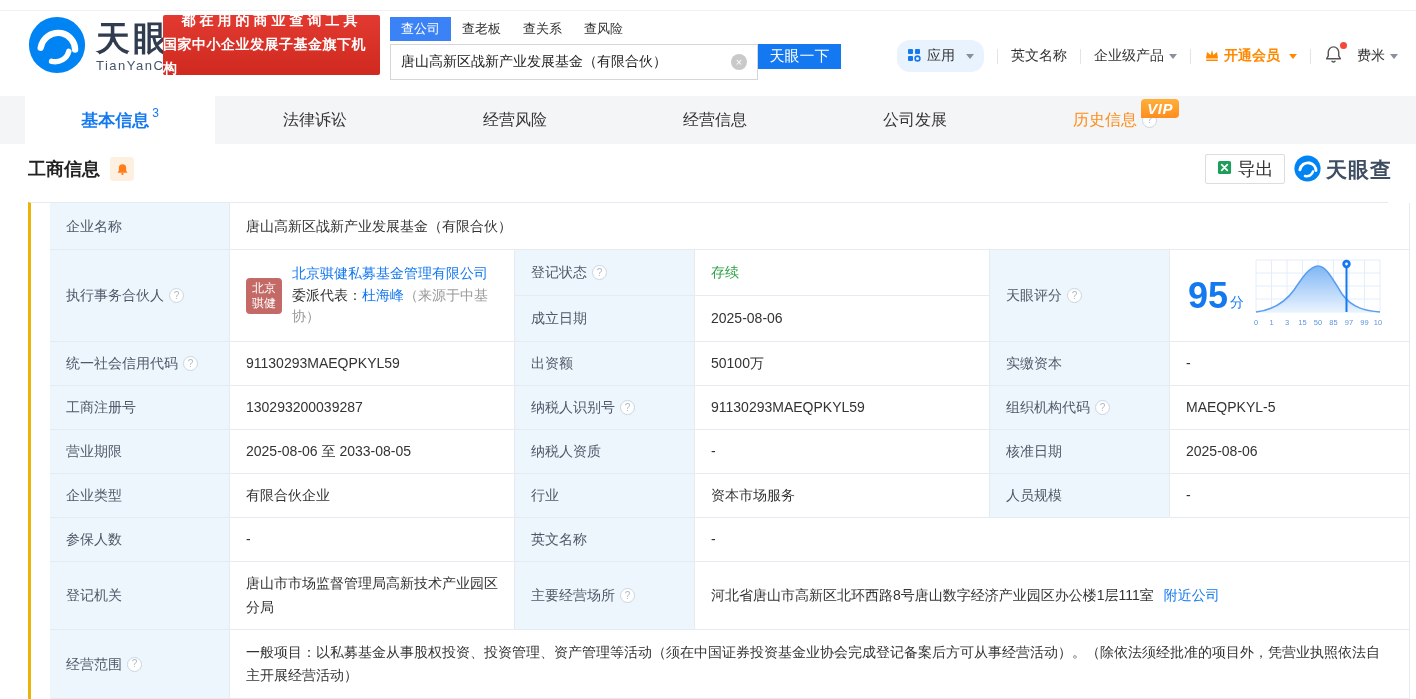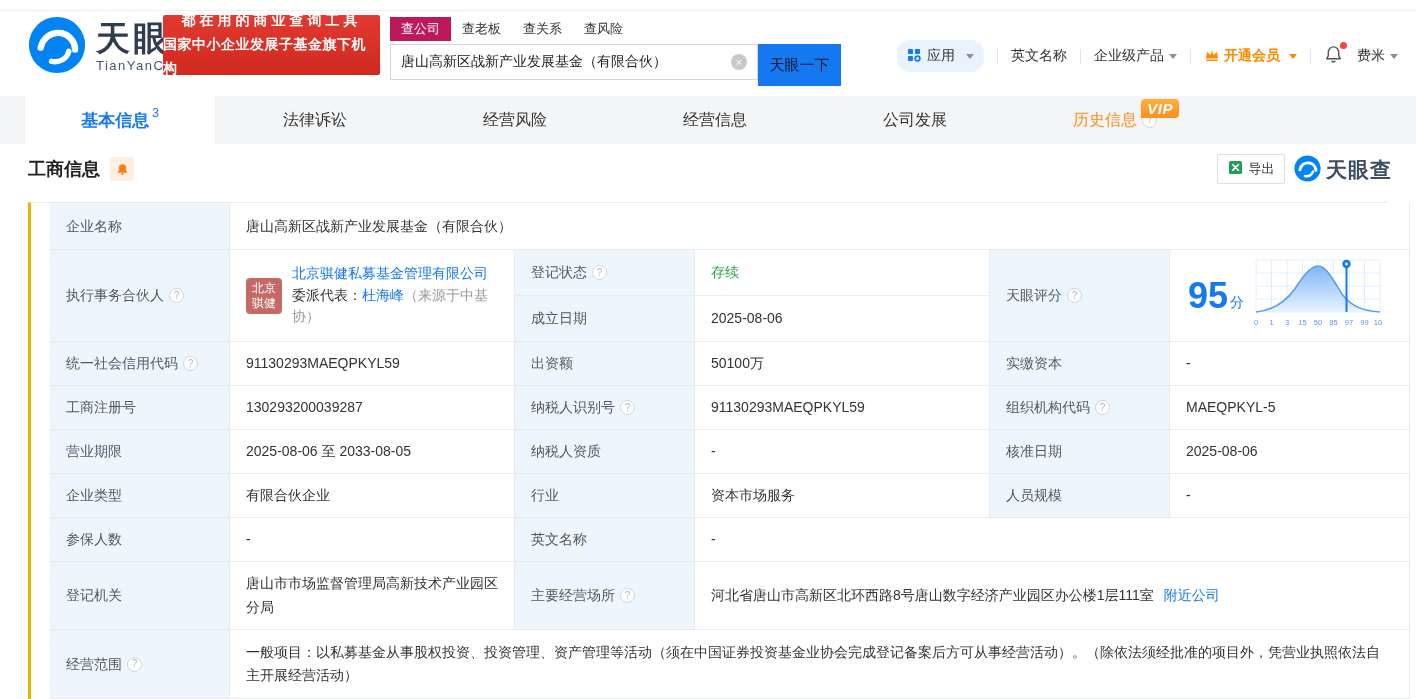--- a/index.html
+++ b/index.html
@@ -23,30 +23,30 @@
   .banner { position:absolute; left:163px; top:15px; width:217px; height:60px;
     background:linear-gradient(#e23a31,#cf2920); color:#fff; border-radius:2px;
     display:flex; flex-direction:column; align-items:center; justify-content:center;
     font-weight:bold; font-size:14px; line-height:1.7; }
   .banner .l1 { letter-spacing:4px; }
   .banner .l2 { letter-spacing:0.5px; }
 
   .search-block { position:absolute; left:390px; top:17px; }
   .search-tabs { display:flex; font-size:13px; }
   .search-tab { padding:3px 11px; color:#333; cursor:pointer; }
-  .search-tab.active { background:#be185d; color:#fff; }
+  .search-tab.active { background:#3b82f6; color:#fff; }
   .search-row { display:flex; margin-top:3px; }
   .search-input-wrap { width:368px; height:36px; border:1px solid #d6d6d6; background:#fff;
     display:flex; align-items:center; padding:0 10px; }
   .search-input-wrap input { flex:1; border:none; outline:none; font-size:14px; color:#222;
     font-family:inherit; background:transparent; }
   .clear-icon { width:16px; height:16px; border-radius:50%; background:#c9c9c9; color:#fff;
     display:flex; align-items:center; justify-content:center; font-size:11px; cursor:pointer; flex:0 0 auto; }
   .clear-icon::before { content:"×"; line-height:1; }
-  .search-btn { width:83px; height:42px; background:#1478f0; color:#0f172a; font-size:15px;
+  .search-btn { width:83px; height:25px; background:#1478f0; color:#ffffff; font-size:15px;
     display:flex; align-items:center; justify-content:center; cursor:pointer; border:none; }
 
   .top-menu { position:absolute; right:18px; top:40px; display:flex; align-items:center; font-size:14px; }
   .menu-sep { width:1px; height:15px; background:#e3e3e3; margin:0 13px; }
   .apps-btn { background:#e9f3fe; border-radius:13px; padding:7px 10px; display:flex; align-items:center; gap:6px; cursor:pointer; }
   .caret { width:0; height:0; border-left:4px solid transparent; border-right:4px solid transparent;
     border-top:5px solid #8a9099; margin-left:5px; display:inline-block; }
   .caret.orange { border-top-color:#ff8a00; }
   .menu-item { color:#333; cursor:pointer; display:flex; align-items:center; }
   .vip-link { color:#ff8a00; font-weight:bold; display:flex; align-items:center; gap:4px; cursor:pointer; }
@@ -68,23 +68,23 @@
     color:#aab9c9; font-size:10px; align-items:center; justify-content:center; margin-left:5px;
     cursor:pointer; flex:0 0 auto; background:#fff; }
   .qmark::before { content:"?"; line-height:1; }
 
   
   .section-head { position:absolute; top:144px; left:0; width:1416px; height:49px; background:#fff; }
   .section-title { position:absolute; left:28px; top:13px; font-size:18px; font-weight:bold; color:#222;
     display:flex; align-items:center; }
   .bell-badge { width:24px; height:24px; background:#fdf0e1; border-radius:3px; margin-left:10px;
     display:flex; align-items:center; justify-content:center; cursor:pointer; }
-  .export-btn { position:absolute; right:131px; top:10px; width:68px; height:30px; border:1px solid #ddd;
+  .export-btn { position:absolute; right:131px; top:10px; width:80px; height:30px; border:1px solid #ddd;
     border-radius:2px; background:#fff; display:flex; align-items:center; justify-content:center;
-    gap:6px; font-size:13px; color:#333; cursor:pointer; }
+    gap:6px; font-size:18px; color:#333; cursor:pointer; }
   .watermark { position:absolute; right:24px; top:11px; display:flex; align-items:center; gap:5px; }
   .watermark .wm-text { font-size:21px; font-weight:bold; color:#3e4d61; letter-spacing:1px; }
 
   
   .biz-table { position:absolute; top:202px; left:28px; width:1360px;
     display:grid;
     grid-template-columns:180px 285px 180px 295px 180px 240px;
     grid-template-rows:47px 46px 46px 44px 44px 44px 44px 44px 68px 69px;
     border-top:1px solid #e6ebf2; border-left:3px solid #eab308; font-size:14px;padding-left:19px; }
   .cell { border-right:1px solid #e6ebf2; border-bottom:1px solid #e6ebf2; background:#fff;

